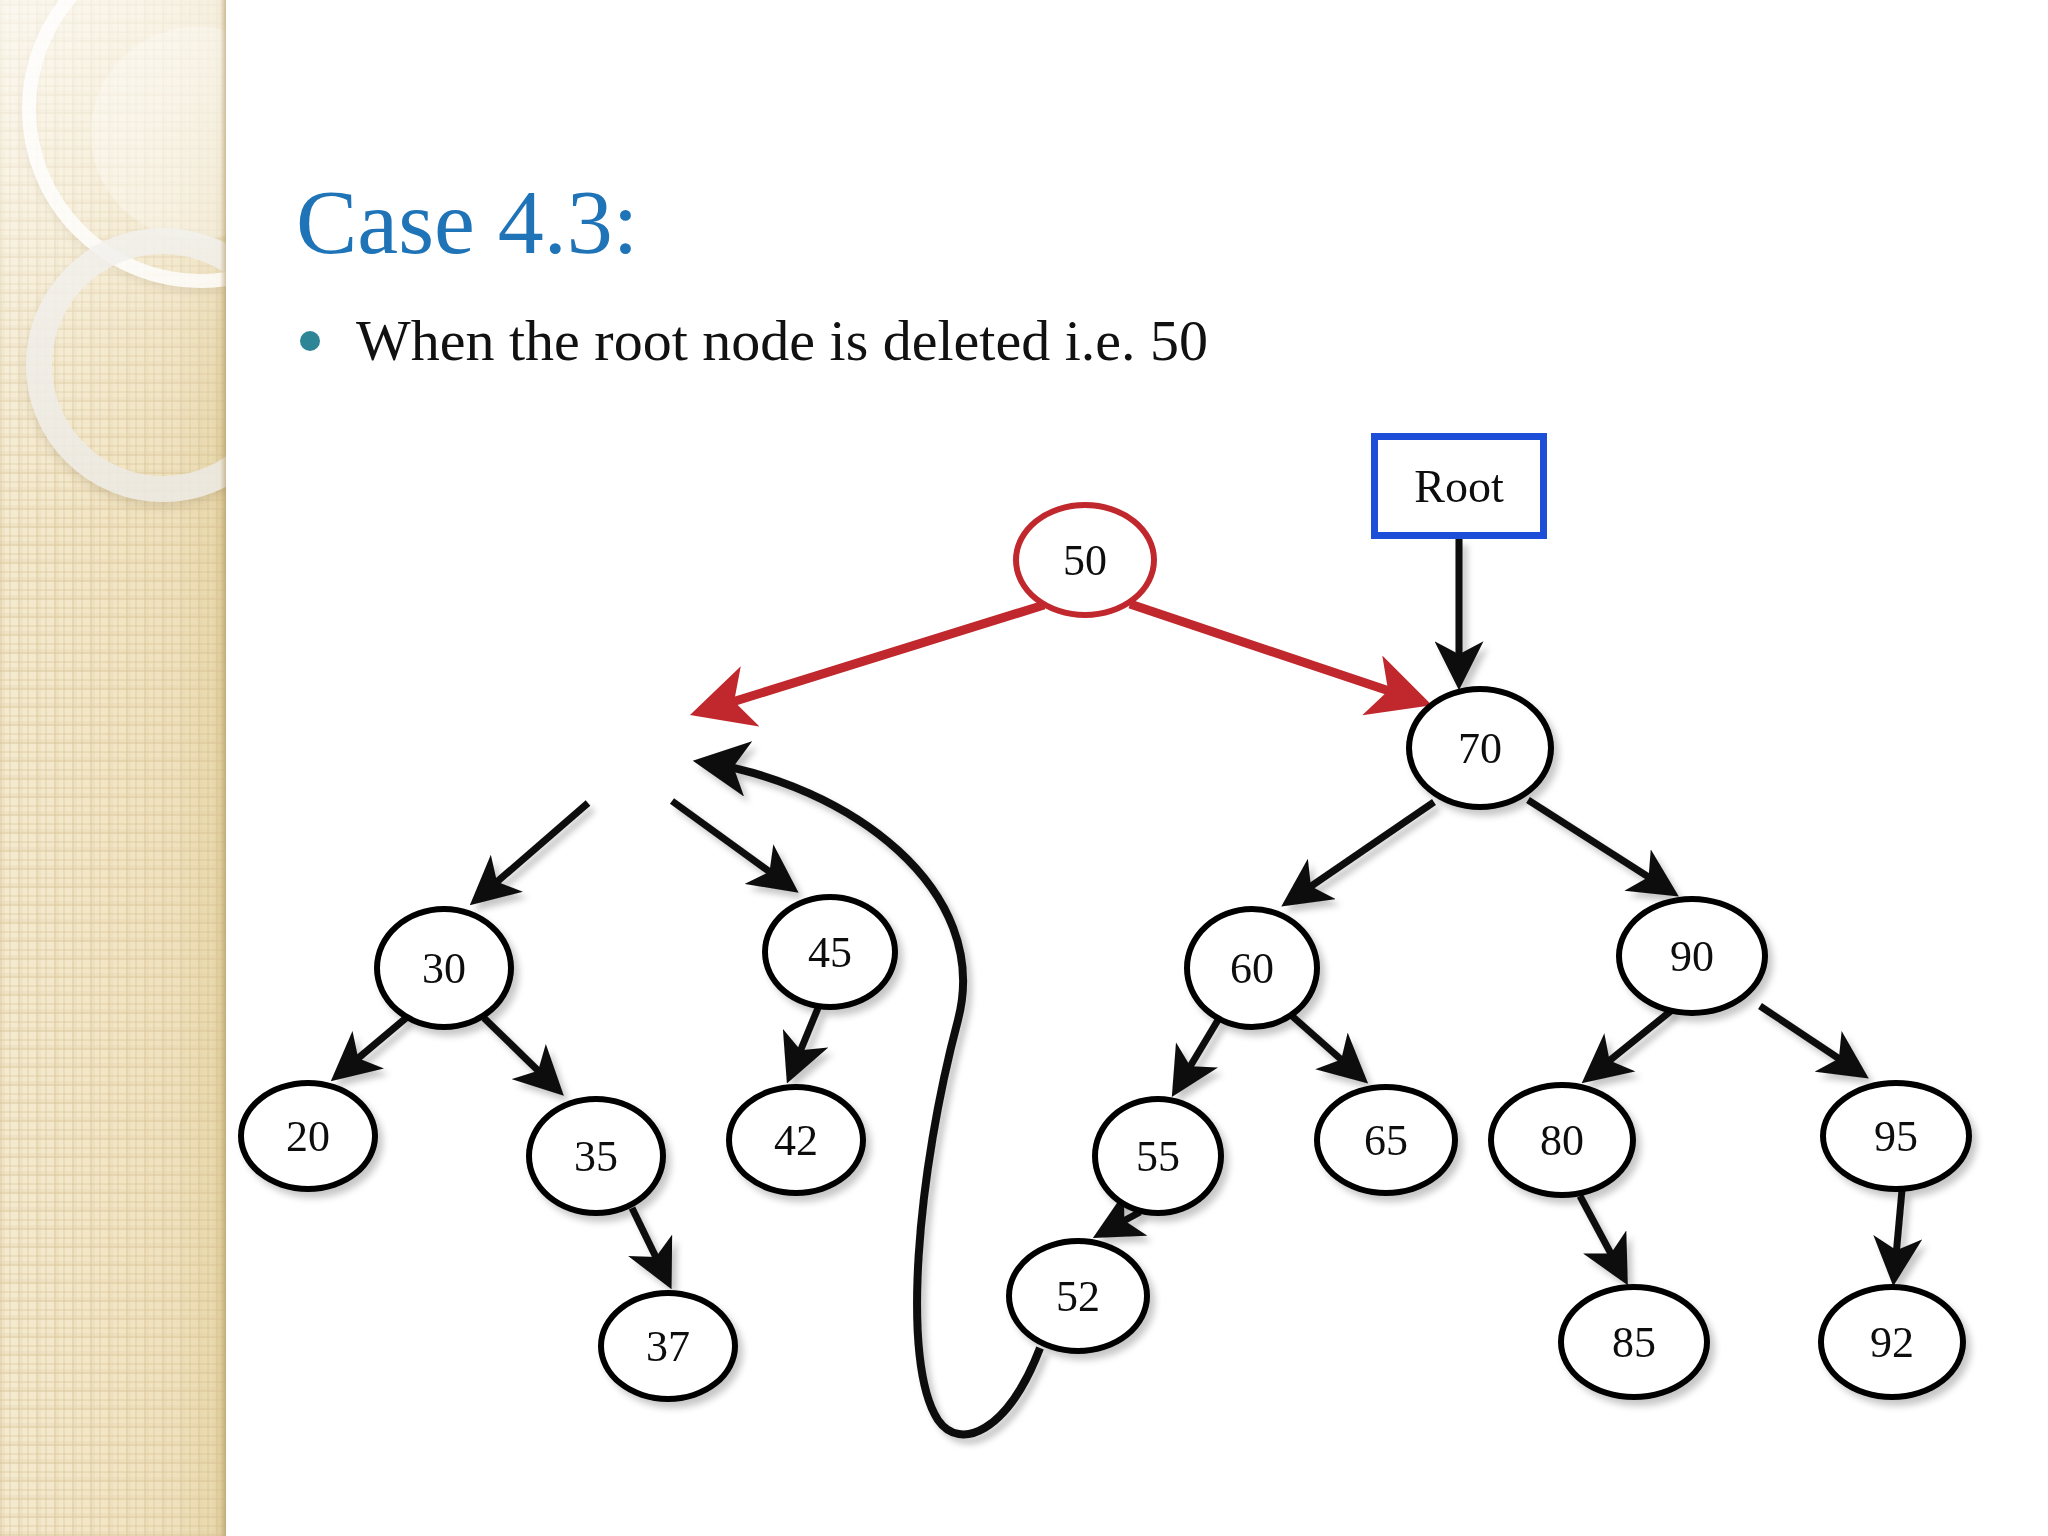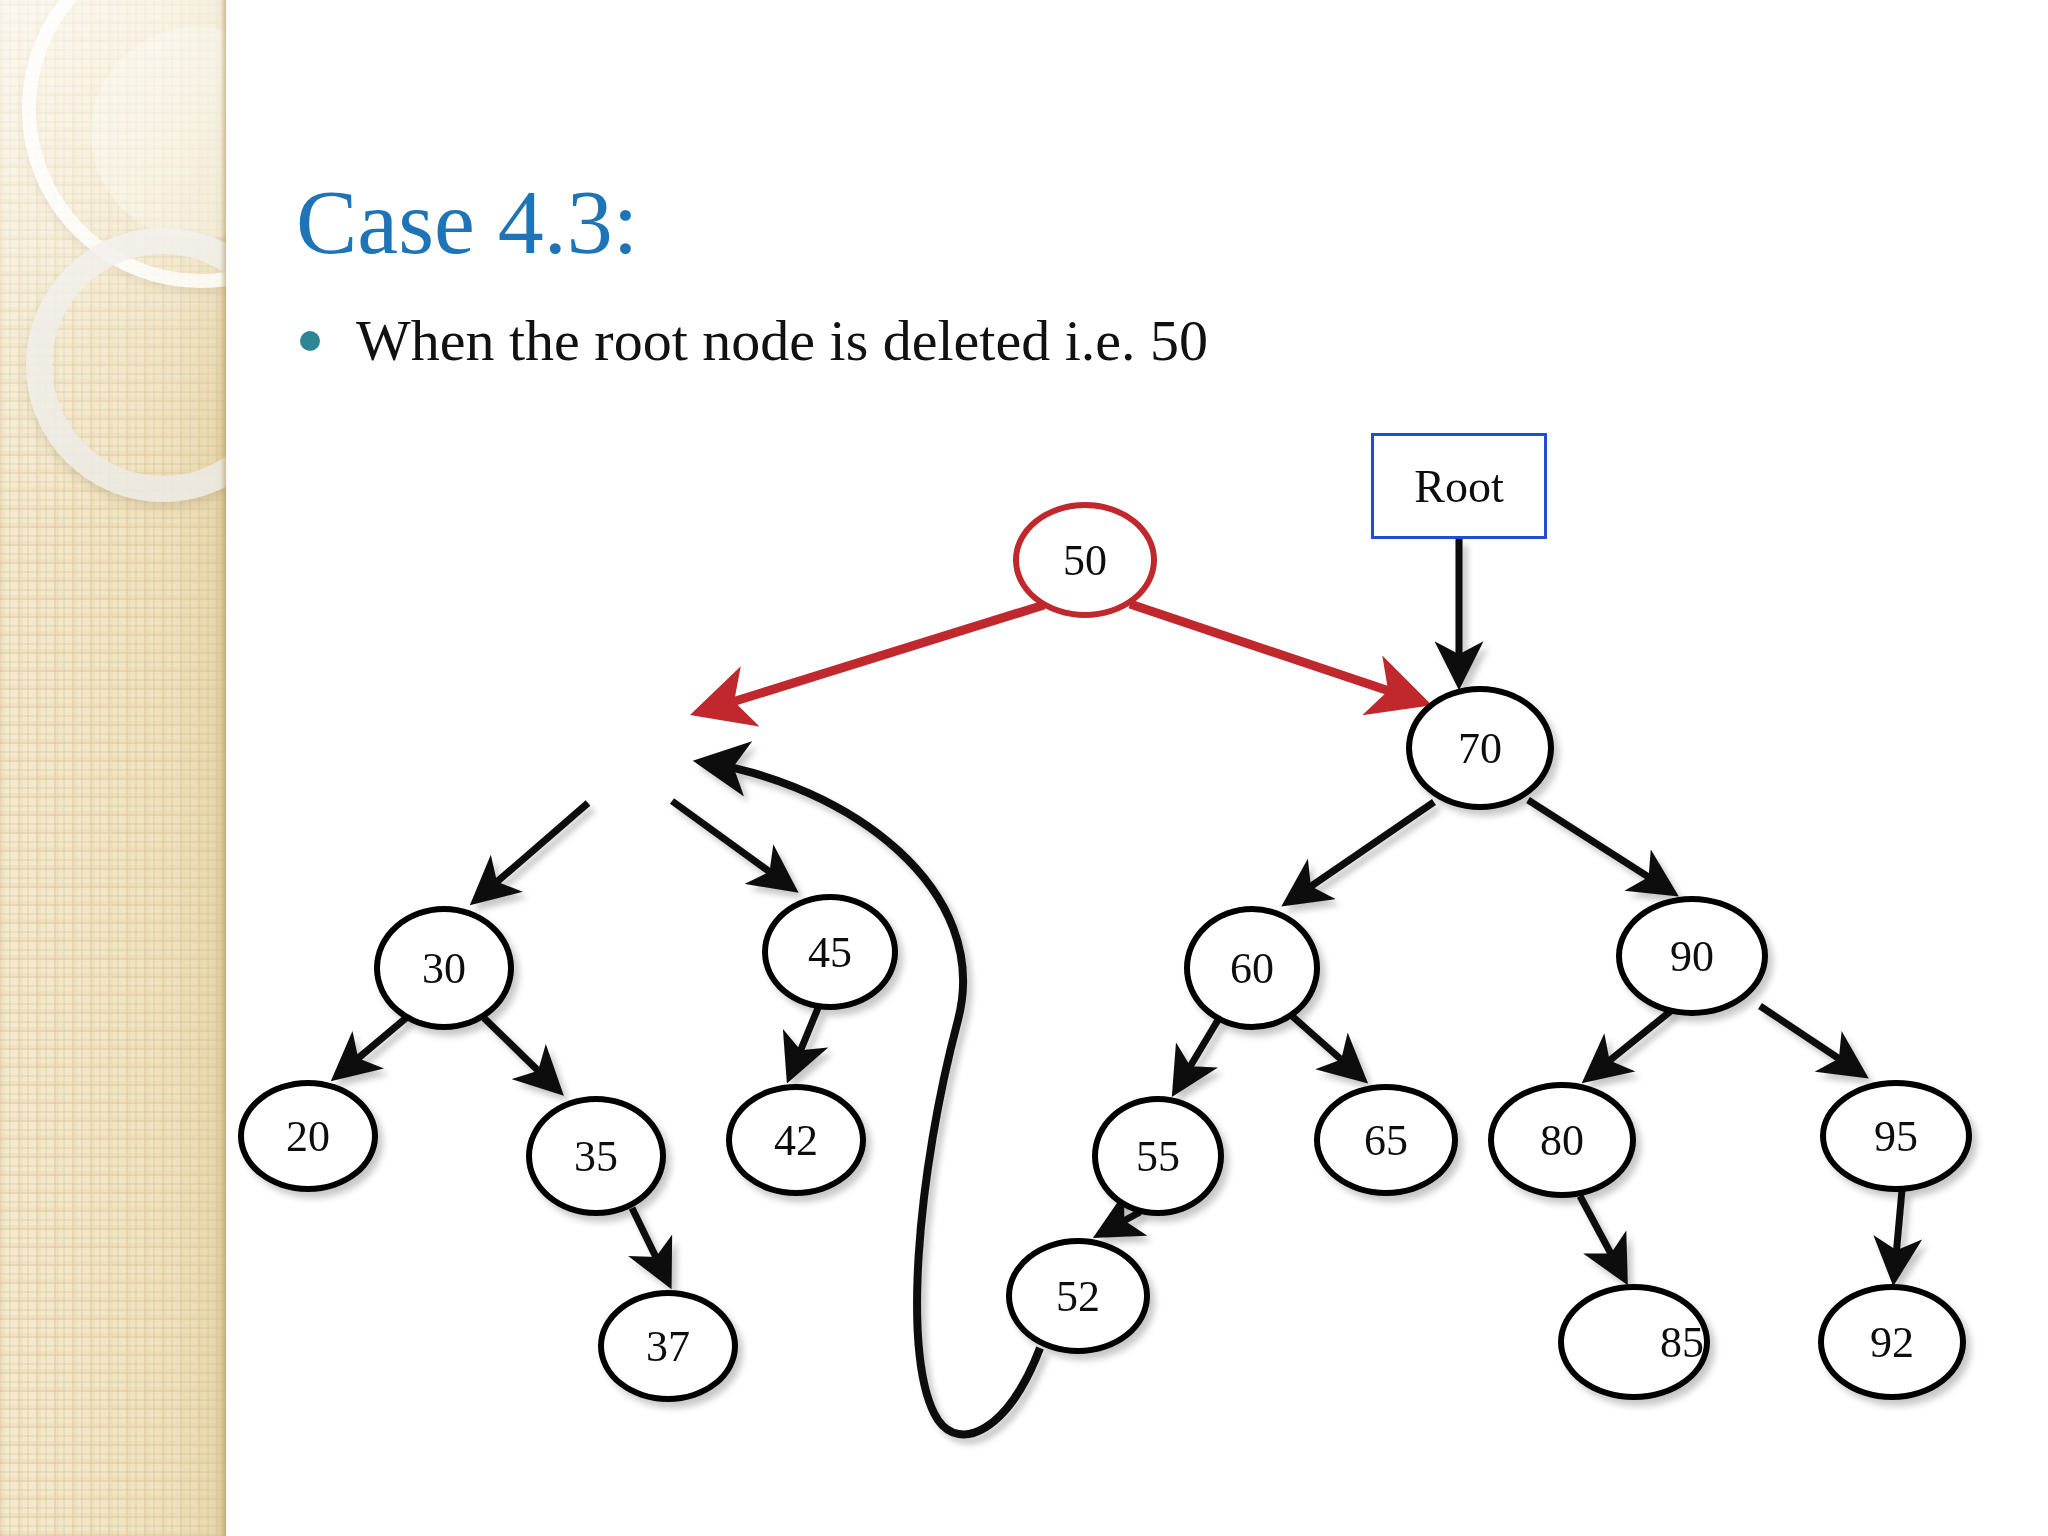--- a/index.html
+++ b/index.html
@@ -130,21 +130,21 @@
     box-shadow: 5px 6px 7px rgba(0,0,0,.22);
     box-sizing: border-box;
   }
   .node.deleted {
     border-color: #c0282d;
     box-shadow: none;
   }
   #root-box {
     position: absolute;
     transform: translate(-50%, -50%);
-    border: 3px solid #1d4ed8;
+    border: 7px solid #1d4ed8;
     background: #ffffff;
     display: flex;
     align-items: center;
     justify-content: center;
     font-size: 46px;
     color: #0d0d0d;
     box-sizing: border-box;
   }
 </style>
 </head>
@@ -268,20 +268,20 @@
   </div>
   <div class="node" style="left:1562px; top:1140px; width:148px; height:116px;">
     <span>80</span>
   </div>
   <div class="node" style="left:1896px; top:1136px; width:152px; height:112px;">
     <span>95</span>
   </div>
   <div class="node" style="left:1078px; top:1296px; width:144px; height:116px;">
     <span>52</span>
   </div>
-  <div class="node" style="left:1634px; top:1342px; width:152px; height:116px;justify-content:flex-end;">
+  <div class="node" style="left:1634px; top:1342px; width:152px; height:116px;">
     <span>85</span>
   </div>
   <div class="node" style="left:1892px; top:1342px; width:148px; height:116px;">
     <span>92</span>
   </div>
 
 </div>
 
 </body></html>

